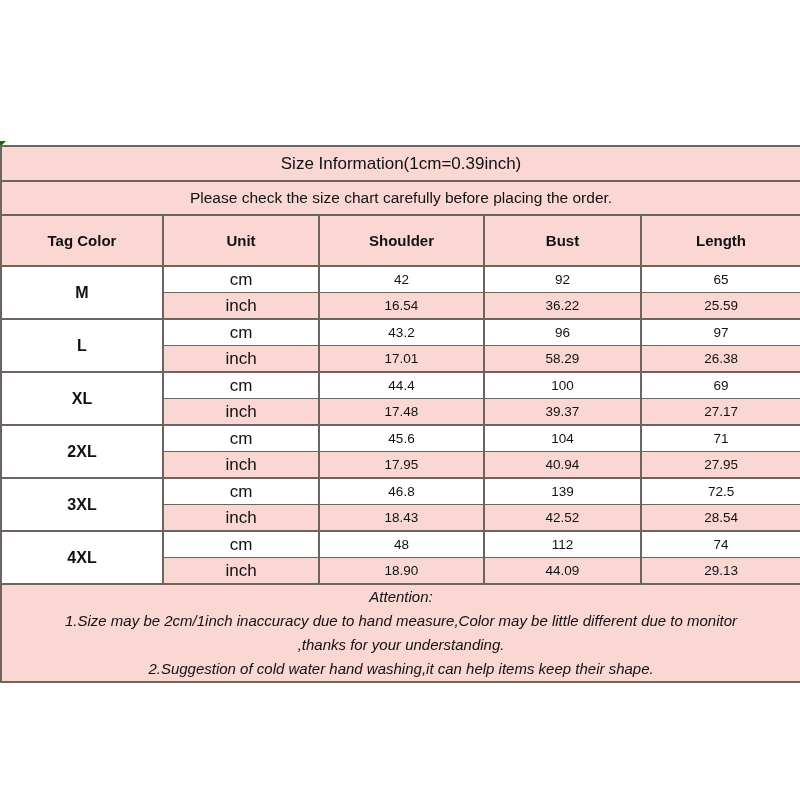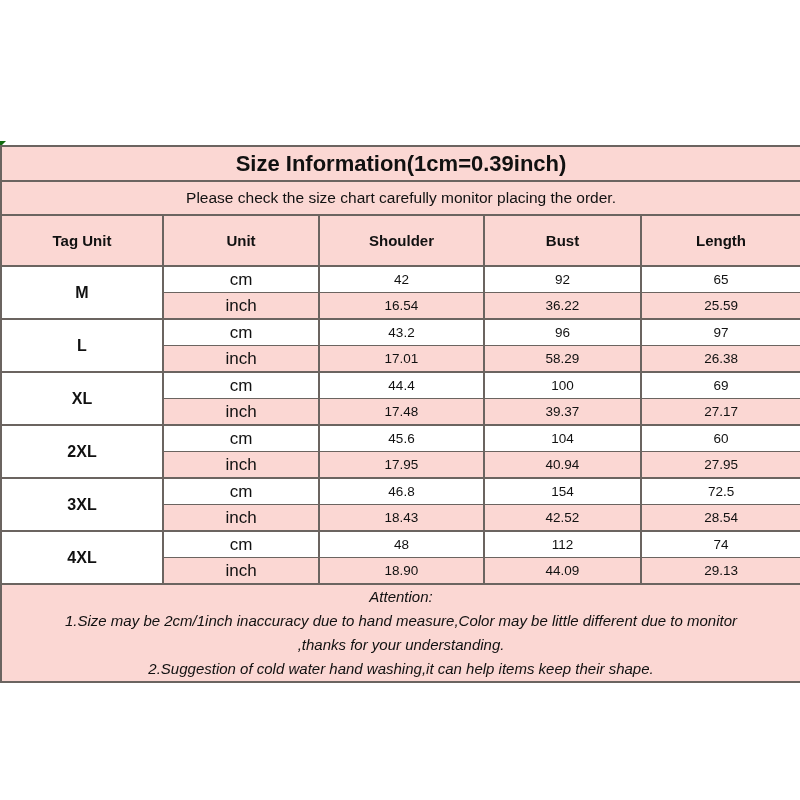--- a/index.html
+++ b/index.html
@@ -47,22 +47,22 @@
   }
   col.c-tag{width:162px;}
   col.c-unit{width:156px;}
   col.c-shoulder{width:165px;}
   col.c-bust{width:157px;}
   col.c-length{width:160px;}
 
   .row-title td{
     background:var(--pink);
     height:33px;
-    font-size:22px;
-    font-weight:bold;
+    font-size:17px;
+    font-weight:normal;
   }
   .row-subtitle td{
     background:var(--pink);
     height:32px;
     font-size:15.5px;
     font-weight:normal;
   }
   .row-header th{
     background:var(--pink);
     height:49px;
@@ -113,25 +113,25 @@
         <col class="c-bust">
         <col class="c-length">
     </colgroup>
 
     <tbody>
         <tr class="row-title">
       <td colspan="5">Size Information(1cm=0.39inch)</td>
     </tr>
 
     <tr class="row-subtitle">
-      <td colspan="5">Please check the size chart carefully monitor placing the order.</td>
+      <td colspan="5">Please check the size chart carefully before placing the order.</td>
     </tr>
 
     <tr class="row-header">
-      <th>Tag Unit</th>
+      <th>Tag Color</th>
       <th>Unit</th>
       <th>Shoulder</th>
       <th>Bust</th>
       <th>Length</th>
     </tr>
 
     <tr class="row-cm">
       <td class="tag-cell" rowspan="2">M</td>
       <td class="unit-cell sub">cm</td>
       <td class="sub">42</td>
@@ -171,34 +171,34 @@
       <td class="sub">17.48</td>
       <td class="sub">39.37</td>
       <td class="sub">27.17</td>
     </tr>
 
     <tr class="row-cm">
       <td class="tag-cell" rowspan="2">2XL</td>
       <td class="unit-cell sub">cm</td>
       <td class="sub">45.6</td>
       <td class="sub">104</td>
-      <td class="sub">60</td>
+      <td class="sub">71</td>
     </tr>
     <tr class="row-inch">
       <td class="unit-cell sub">inch</td>
       <td class="sub">17.95</td>
       <td class="sub">40.94</td>
       <td class="sub">27.95</td>
     </tr>
 
     <tr class="row-cm">
       <td class="tag-cell" rowspan="2">3XL</td>
       <td class="unit-cell sub">cm</td>
       <td class="sub">46.8</td>
-      <td class="sub">154</td>
+      <td class="sub">139</td>
       <td class="sub">72.5</td>
     </tr>
     <tr class="row-inch">
       <td class="unit-cell sub">inch</td>
       <td class="sub">18.43</td>
       <td class="sub">42.52</td>
       <td class="sub">28.54</td>
     </tr>
 
     <tr class="row-cm">

